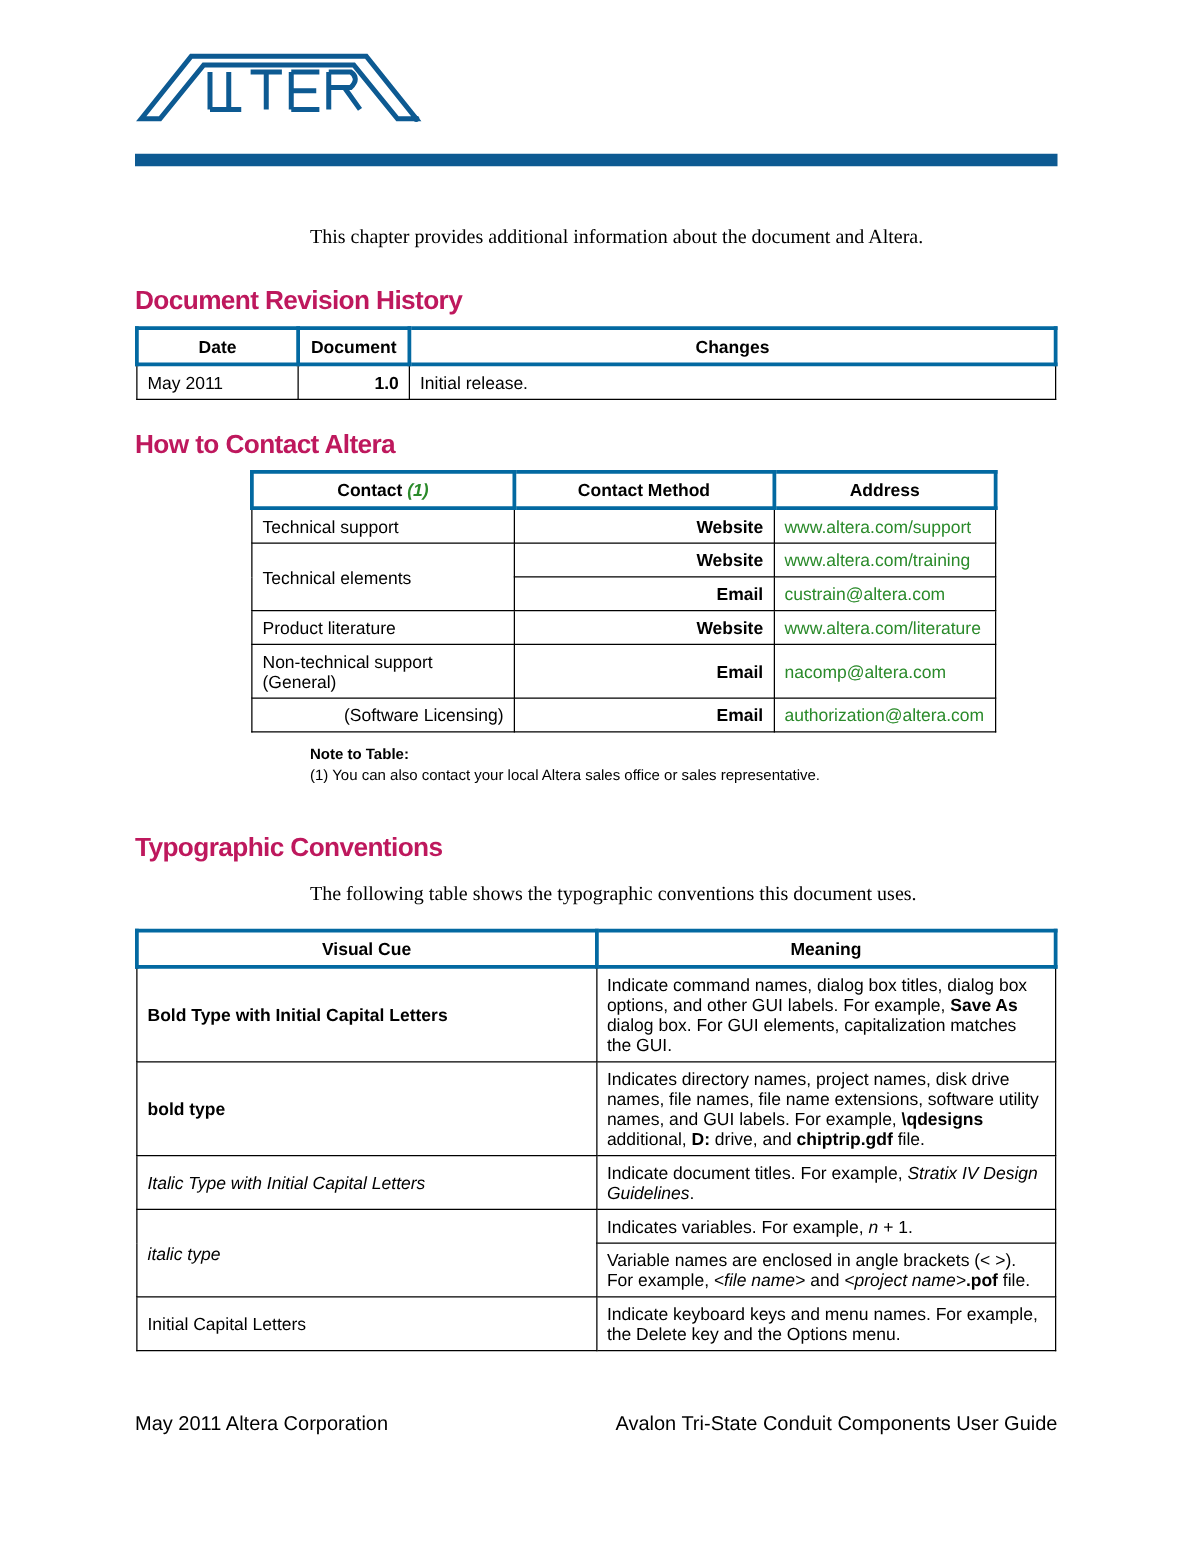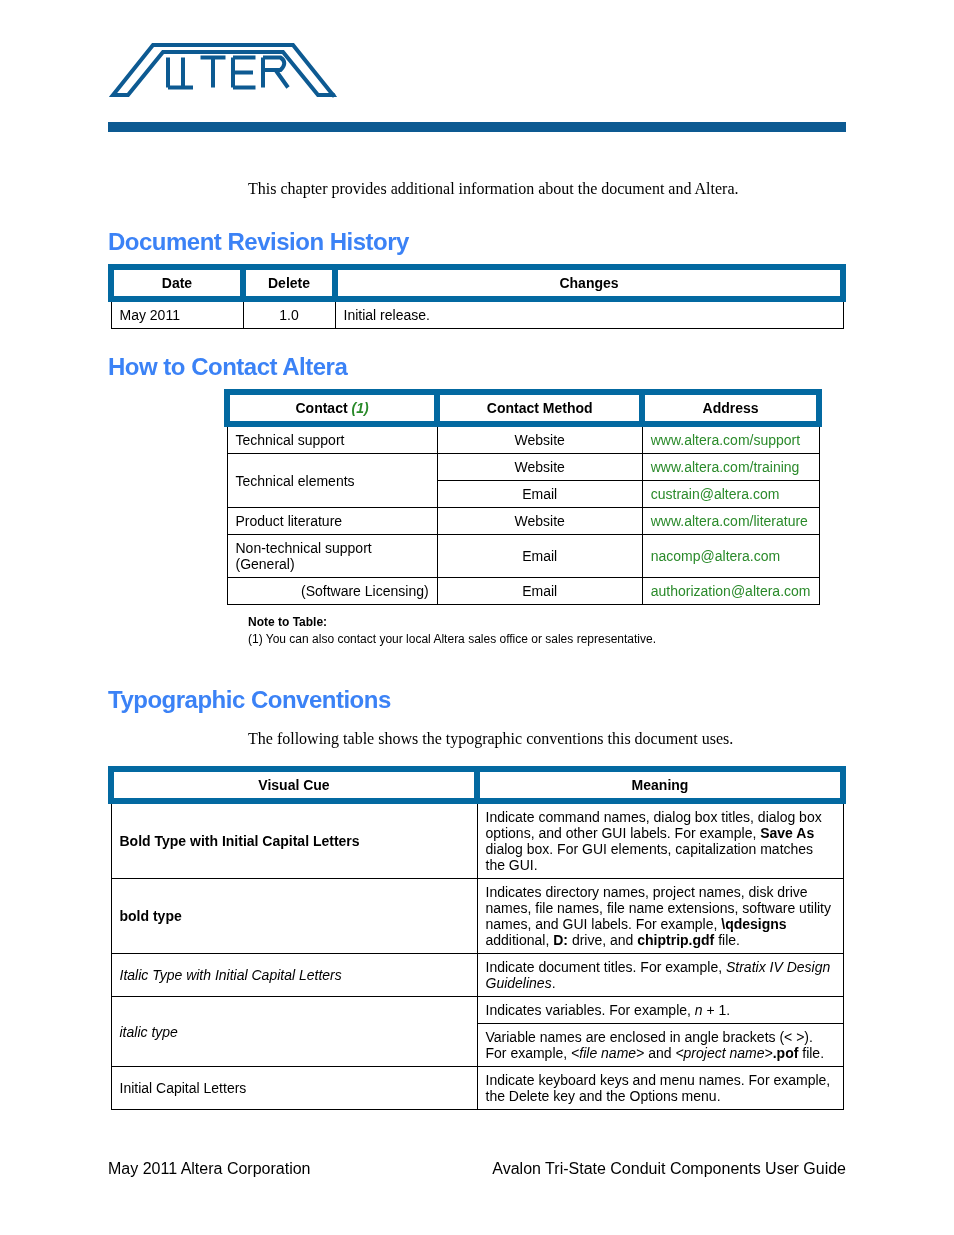--- a/index.html
+++ b/index.html
@@ -36,73 +36,73 @@
   }
   .intro {
     font-family: "Palatino Linotype", Palatino, Georgia, serif;
     font-size: 16px;
     margin-left: 140px;
     margin-bottom: 30px;
   }
   h2.section {
     font-family: "Arial Black", Arial, sans-serif;
     font-weight: 900;
-    font-size: 24px;
-    color: #3b82f6;
+    font-size: 21px;
+    color: #be185d;
     margin: 24px 0 8px 0;
     letter-spacing: -0.5px;
   }
   .section-intro {
     font-family: "Palatino Linotype", Palatino, Georgia, serif;
     font-size: 16px;
     margin-left: 140px;
     margin-bottom: 18px;
   }
   table {
     border-collapse: collapse;
     width: 100%;
     margin-bottom: 10px;
     font-size: 14px;
   }
   table th {
-    border: 6px solid #0369a1;
+    border: 3px solid #0369a1;
     padding: 5px 8px;
     font-family: "Arial Black", Arial, sans-serif;
     font-weight: 900;
     text-align: center;
     font-size: 14px;
   }
   table td {
     border: 1px solid #000;
     padding: 5px 8px;
     font-family: Arial, Helvetica, sans-serif;
     font-size: 14px;
     vertical-align: middle;
   }
-  .center { text-align: center; }
+  .center { text-align: right; font-weight: bold; }
   .right { text-align: right; }
   .link { color: #2a8a2a; }
   .note-label {
     font-family: Arial, sans-serif;
     font-weight: bold;
     font-size: 12px;
     margin-left: 140px;
     margin-top: 4px;
   }
   .note-text {
     font-family: Arial, sans-serif;
     font-size: 12px;
     margin-left: 140px;
     margin-top: 3px;
   }
   .foot-ref {
     color: #2a8a2a;
     font-style: italic;
   }
-  .contact-table { margin-left: 116px; width: calc(100% - 140px); }
+  .contact-table { margin-left: 92px; width: calc(100% - 140px); }
   .typo-italic { font-style: italic; }
   .typo-bold { font-weight: bold; }
   .footer {
     display: flex;
     justify-content: space-between;
     font-family: Arial, sans-serif;
     font-size: 16px;
     margin-top: 50px;
   }
   .typo-table td:first-child { width: 230px; }
@@ -137,21 +137,21 @@
   <div class="divider"></div>
 
   <p class="intro">This chapter provides additional information about the document and Altera.</p>
 
   <h2 class="section">Document Revision History</h2>
 
   <table class="rev-table">
     <thead>
       <tr>
         <th>Date</th>
-        <th>Delete</th>
+        <th>Document</th>
         <th>Changes</th>
       </tr>
     </thead>
     <tbody>
       <tr>
         <td>May 2011</td>
         <td class="center">1.0</td>
         <td>Initial release.</td>
       </tr>
     </tbody>

